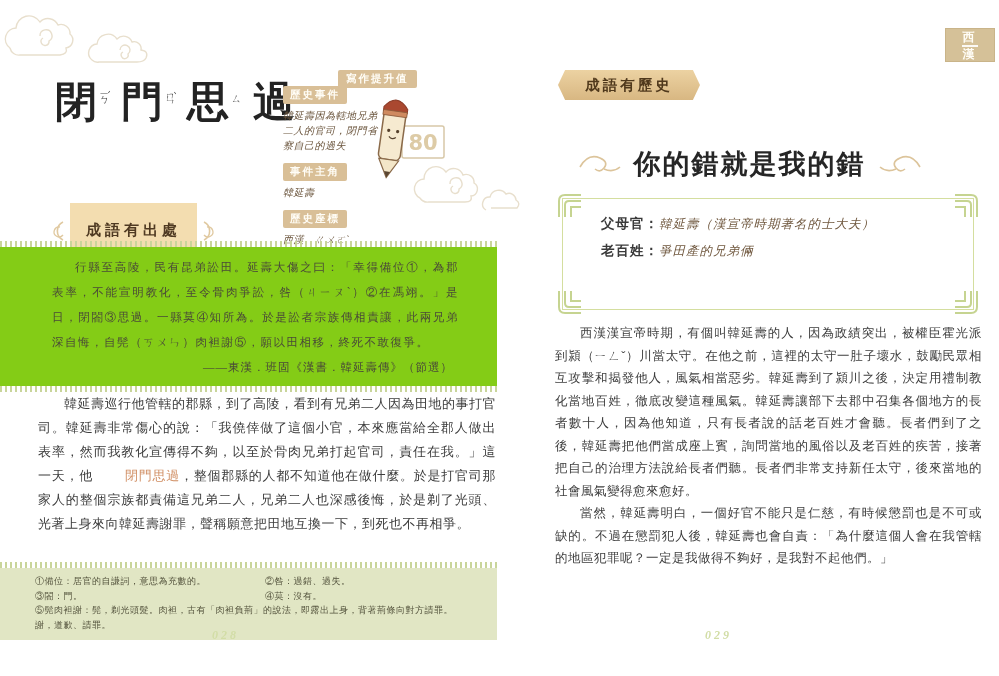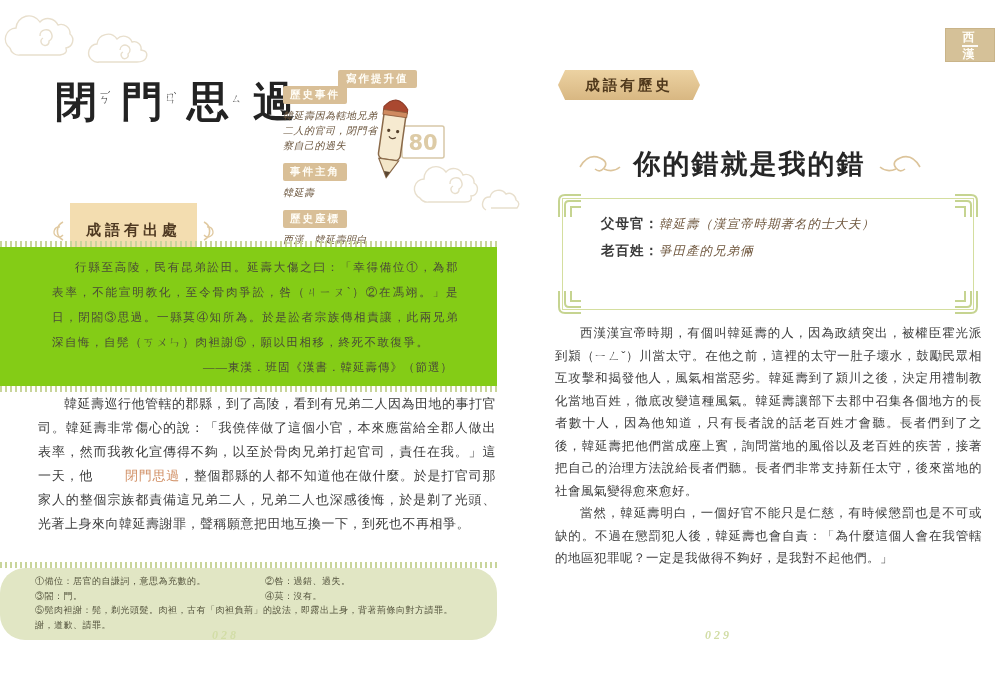--- a/index.html
+++ b/index.html
@@ -56,21 +56,21 @@
   
   .story { position:absolute; left:38px; top:392px; width:458px; font-size:13px;
     color:#3d3d3d; line-height:24px; letter-spacing:0.5px; text-align:justify;
     text-indent:2em; }
   .hl { color:#d08d62;padding-left:32px; }
 
   
   .footnotes { position:absolute; left:0; top:562px; width:497px; }
   .foot-inner { background:#e1e6c4; padding:6px 28px 8px 35px; display:grid;
     grid-template-columns:53% 47%; font-size:9px; color:#55543e; line-height:14.5px;
-    letter-spacing:0.5px;border-radius:25px; }
+    letter-spacing:0.5px; }
   .foot-span { grid-column:1 / -1; }
 
   .page-num { position:absolute; top:628px; font-family:Liberation Serif, serif;
     font-weight:bold; font-style:italic; font-size:12px; letter-spacing:3px;
     color:#d2dda6; }
   .page-num.pl { left:212px; }
   .page-num.pr { left:205px; }
 
   
   .era-tab { position:absolute; left:445px; top:28px; width:50px; height:27px;
@@ -149,21 +149,21 @@
       <div>
         <span class="ribbon-label">歷史事件</span>
         <p class="info-text">韓延壽因為轄地兄弟二人的官司，閉門省察自己的過失</p>
       </div>
       <div>
         <span class="ribbon-label">事件主角</span>
         <p class="info-text">韓延壽</p>
       </div>
       <div>
         <span class="ribbon-label">歷史座標</span>
-        <p class="info-text">西漢　韓延壽明白</p>
+        <p class="info-text">西漢　ㄍㄨㄛˋ</p>
       </div>
     </div>
 
     <div class="writing-badge">寫作提升值</div>
 
     <div class="pencil-wrap">
       <svg width="80" height="100" viewBox="0 0 80 100">
         <rect x="34" y="40" width="42" height="32" rx="2" fill="#ffffff" stroke="#d8c8a8" stroke-width="1.5"></rect>
         <text x="55" y="64" font-size="21" font-weight="bold" fill="#ddcba6" text-anchor="middle" font-family="DejaVu Sans, sans-serif">80</text>
         <g transform="rotate(8 25 50)">

